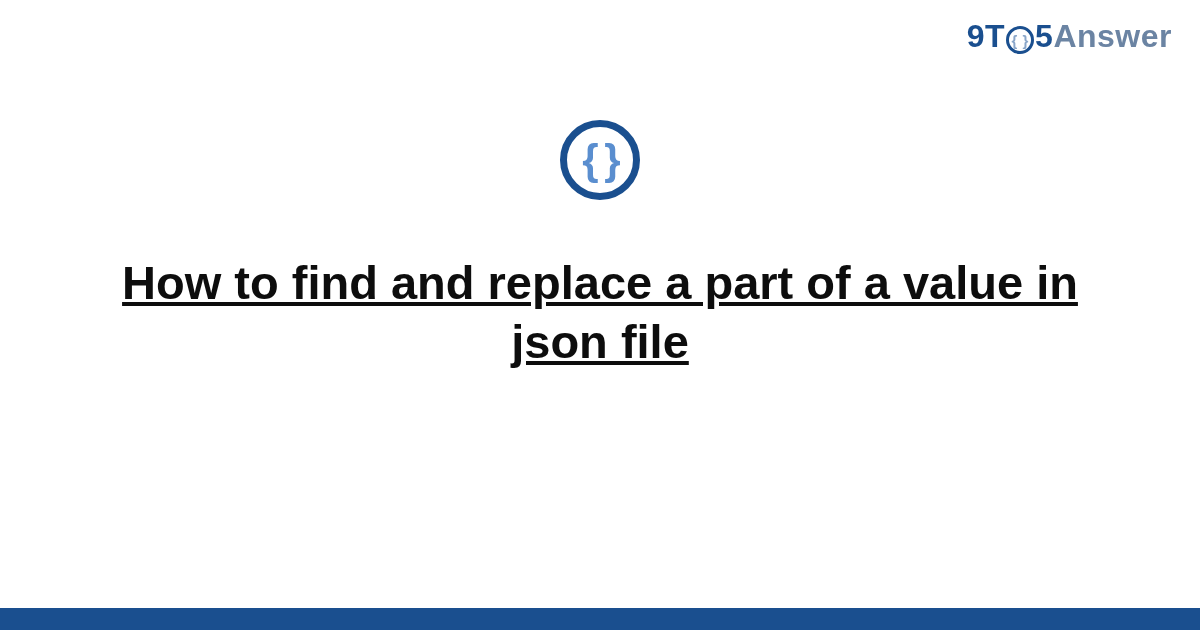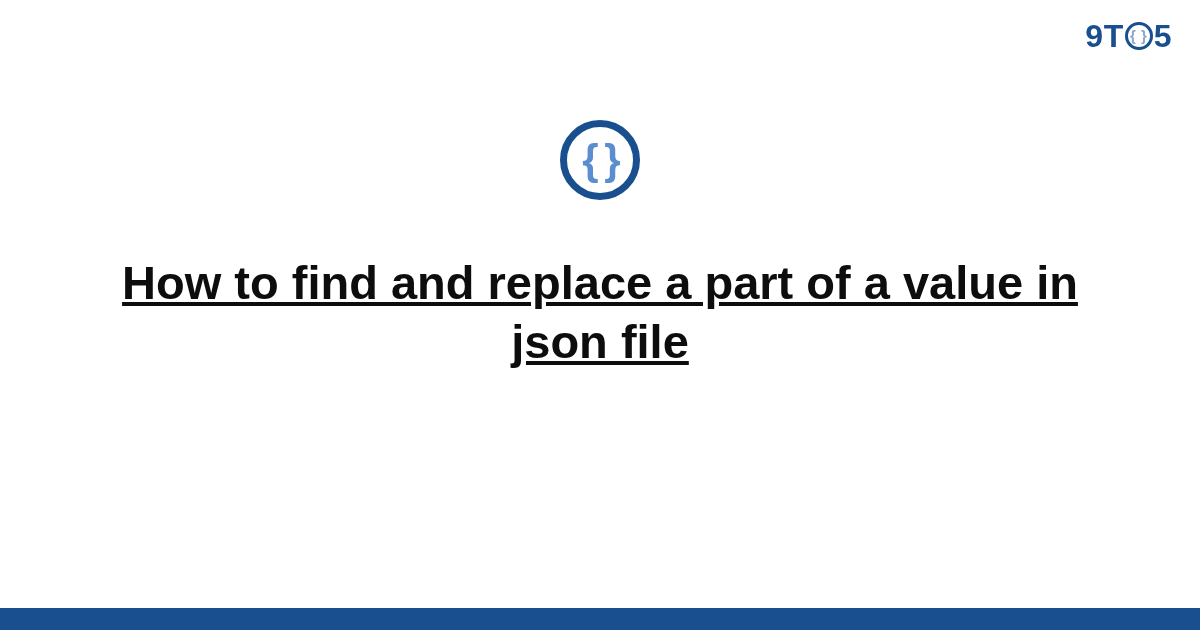--- a/index.html
+++ b/index.html
@@ -4,21 +4,21 @@
   <style>
     * { margin: 0; padding: 0; box-sizing: border-box; }
     html, body { width: 1200px; height: 630px; background: #ffffff; font-family: Arial, Helvetica, sans-serif; overflow: hidden; }
     .page { position: relative; width: 1200px; height: 630px; }
 
     .brand {
       position: absolute;
       top: 18px;
       right: 28px;
       display: flex;
-      align-items: center;
+      align-items: flex-end;
       font-weight: 700;
       font-size: 32px;
       letter-spacing: 0.5px;
       white-space: nowrap;
       margin-left: 44px;
     }
     .brand .seg { display: inline-block; }
     .seg-9t  { color: #1a4f8f; }
     .seg-5   { color: #1a4f8f; }
     .seg-ans { color: #6b84a3; }
@@ -94,20 +94,21 @@
 <body>
 
 <div class="page">
 
   <div class="brand">
     <span class="seg seg-9t">9T</span>
     <span class="brand-o">
       <span class="brand-o-inner">{ }</span>
     </span>
     <span class="seg seg-5">5</span>
+    <span class="seg seg-ans">Answer</span>
   </div>
 
   <div class="center-wrap">
     <div class="json-badge">
       <span class="json-brace">{ }</span>
     </div>
     <h1 class="title">How to find and replace a part of a value in json file</h1>
   </div>
 
   <div class="footer-bar"></div>

